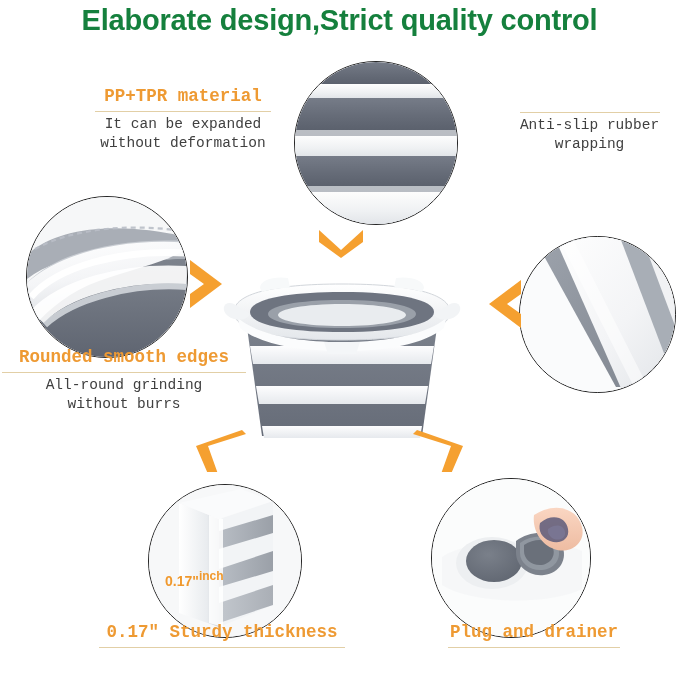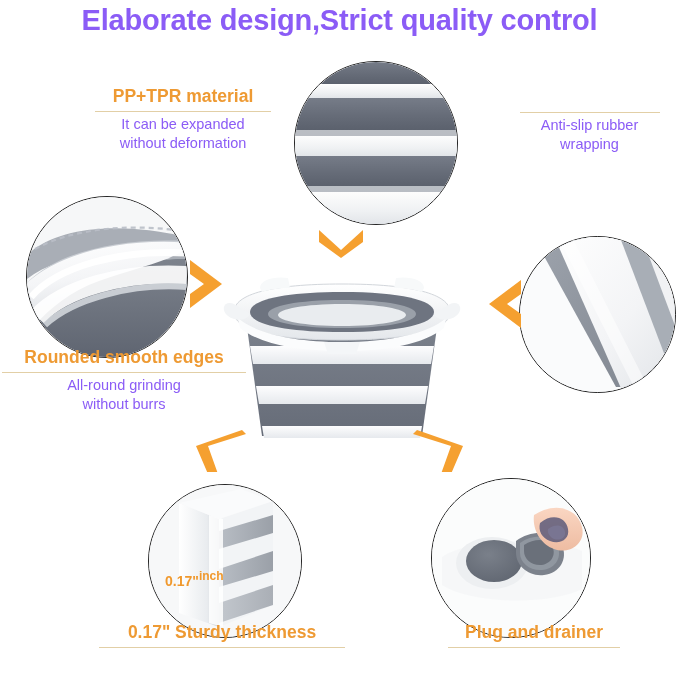--- a/index.html
+++ b/index.html
@@ -24,46 +24,47 @@
 
   
   .page-title {
     position: absolute;
     left: 0;
     top: 4px;
     width: 679px;
     text-align: center;
     font-size: 29px;
     font-weight: bold;
-    color: #8b5cf6;
+    color: #15803d;
     letter-spacing: -0.2px;
     white-space: nowrap;
   }
 
   
   .feature-block {
     position: absolute;
     text-align: center;
+    font-family: Liberation Mono, monospace;
   }
   .feature-heading {
     font-size: 17.5px;
     font-weight: bold;
     color: #EE9A33;
     line-height: 1.22;
     white-space: nowrap;
   }
   .feature-heading.wrap { white-space: normal; }
   .feature-rule {
     height: 1px;
     background: #E2CFA6;
     margin: 4px auto 3px auto;
   }
   .feature-sub {
     font-size: 14.5px;
-    color: #8b5cf6;
+    color: #404040;
     line-height: 1.28;
     white-space: pre-line;
   }
 
   
   #block-material   { left: 70px;  top: 86px;  width: 226px; }
   #block-handles    { left: 500px; top: 108px; width: 179px; }
   #block-edges      { left: -2px;  top: 347px; width: 252px; }
   #block-thickness  { left: 90px;  top: 622px; width: 264px; }
   #block-drainer    { left: 410px; top: 622px; width: 248px; }

